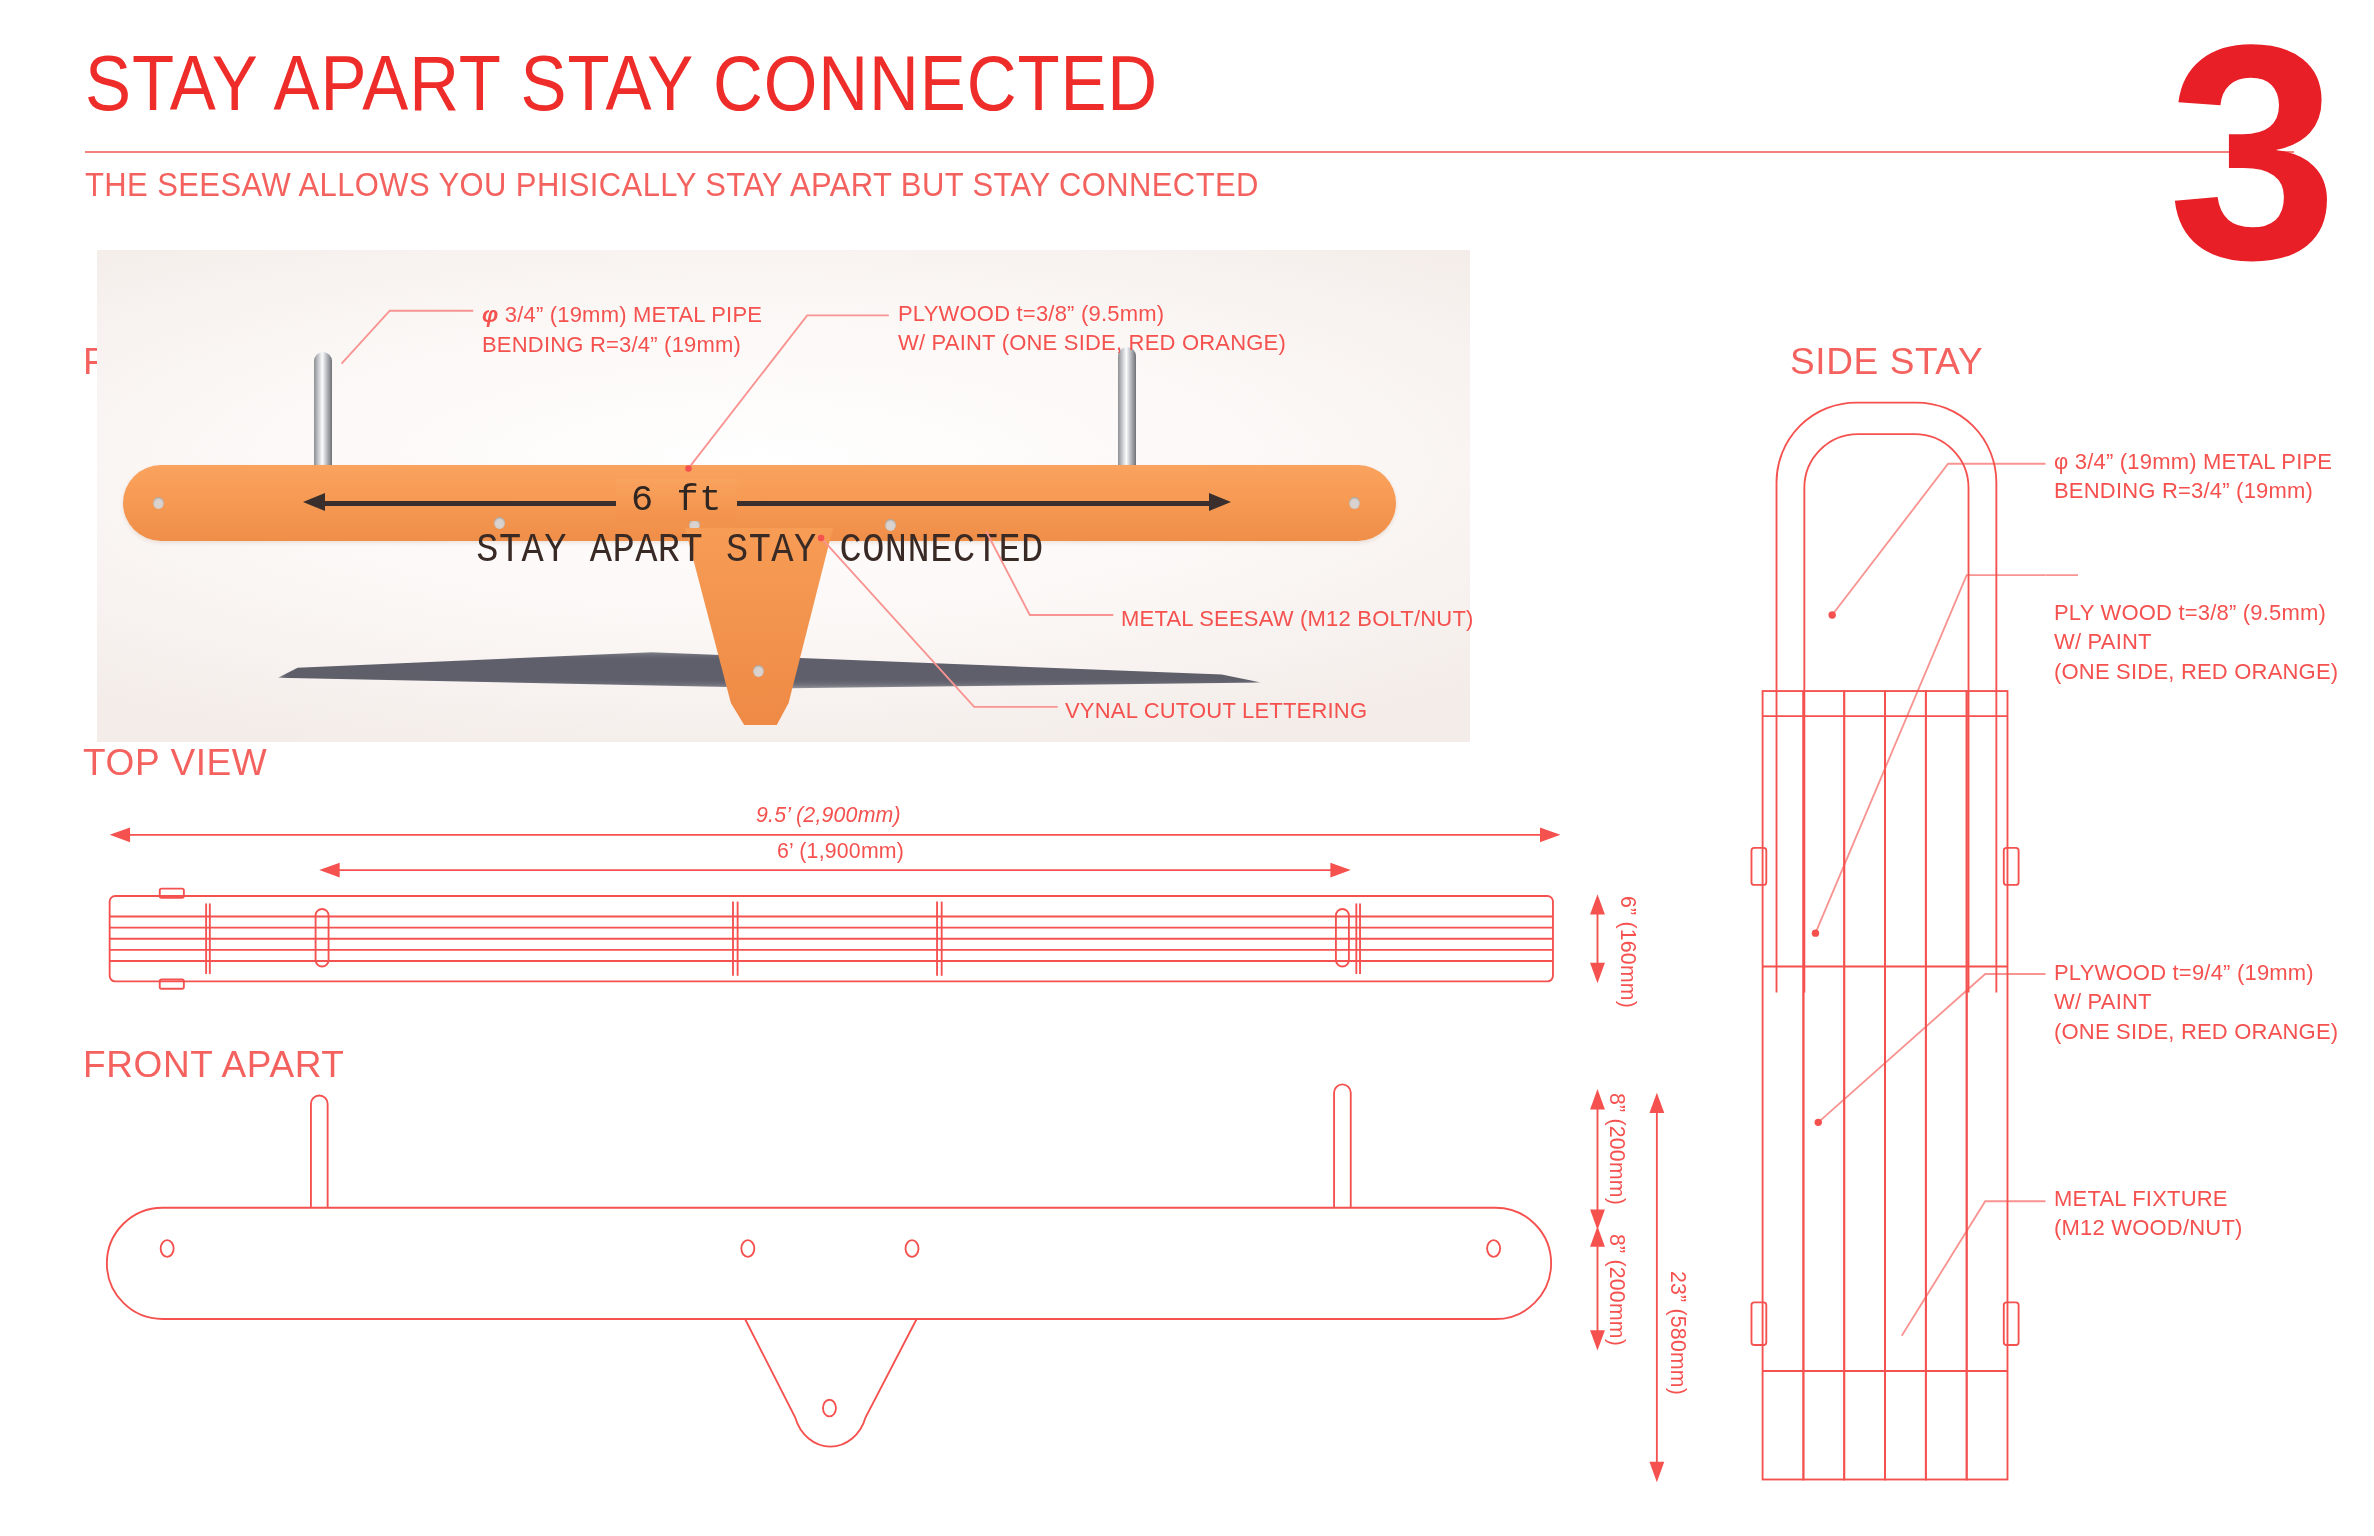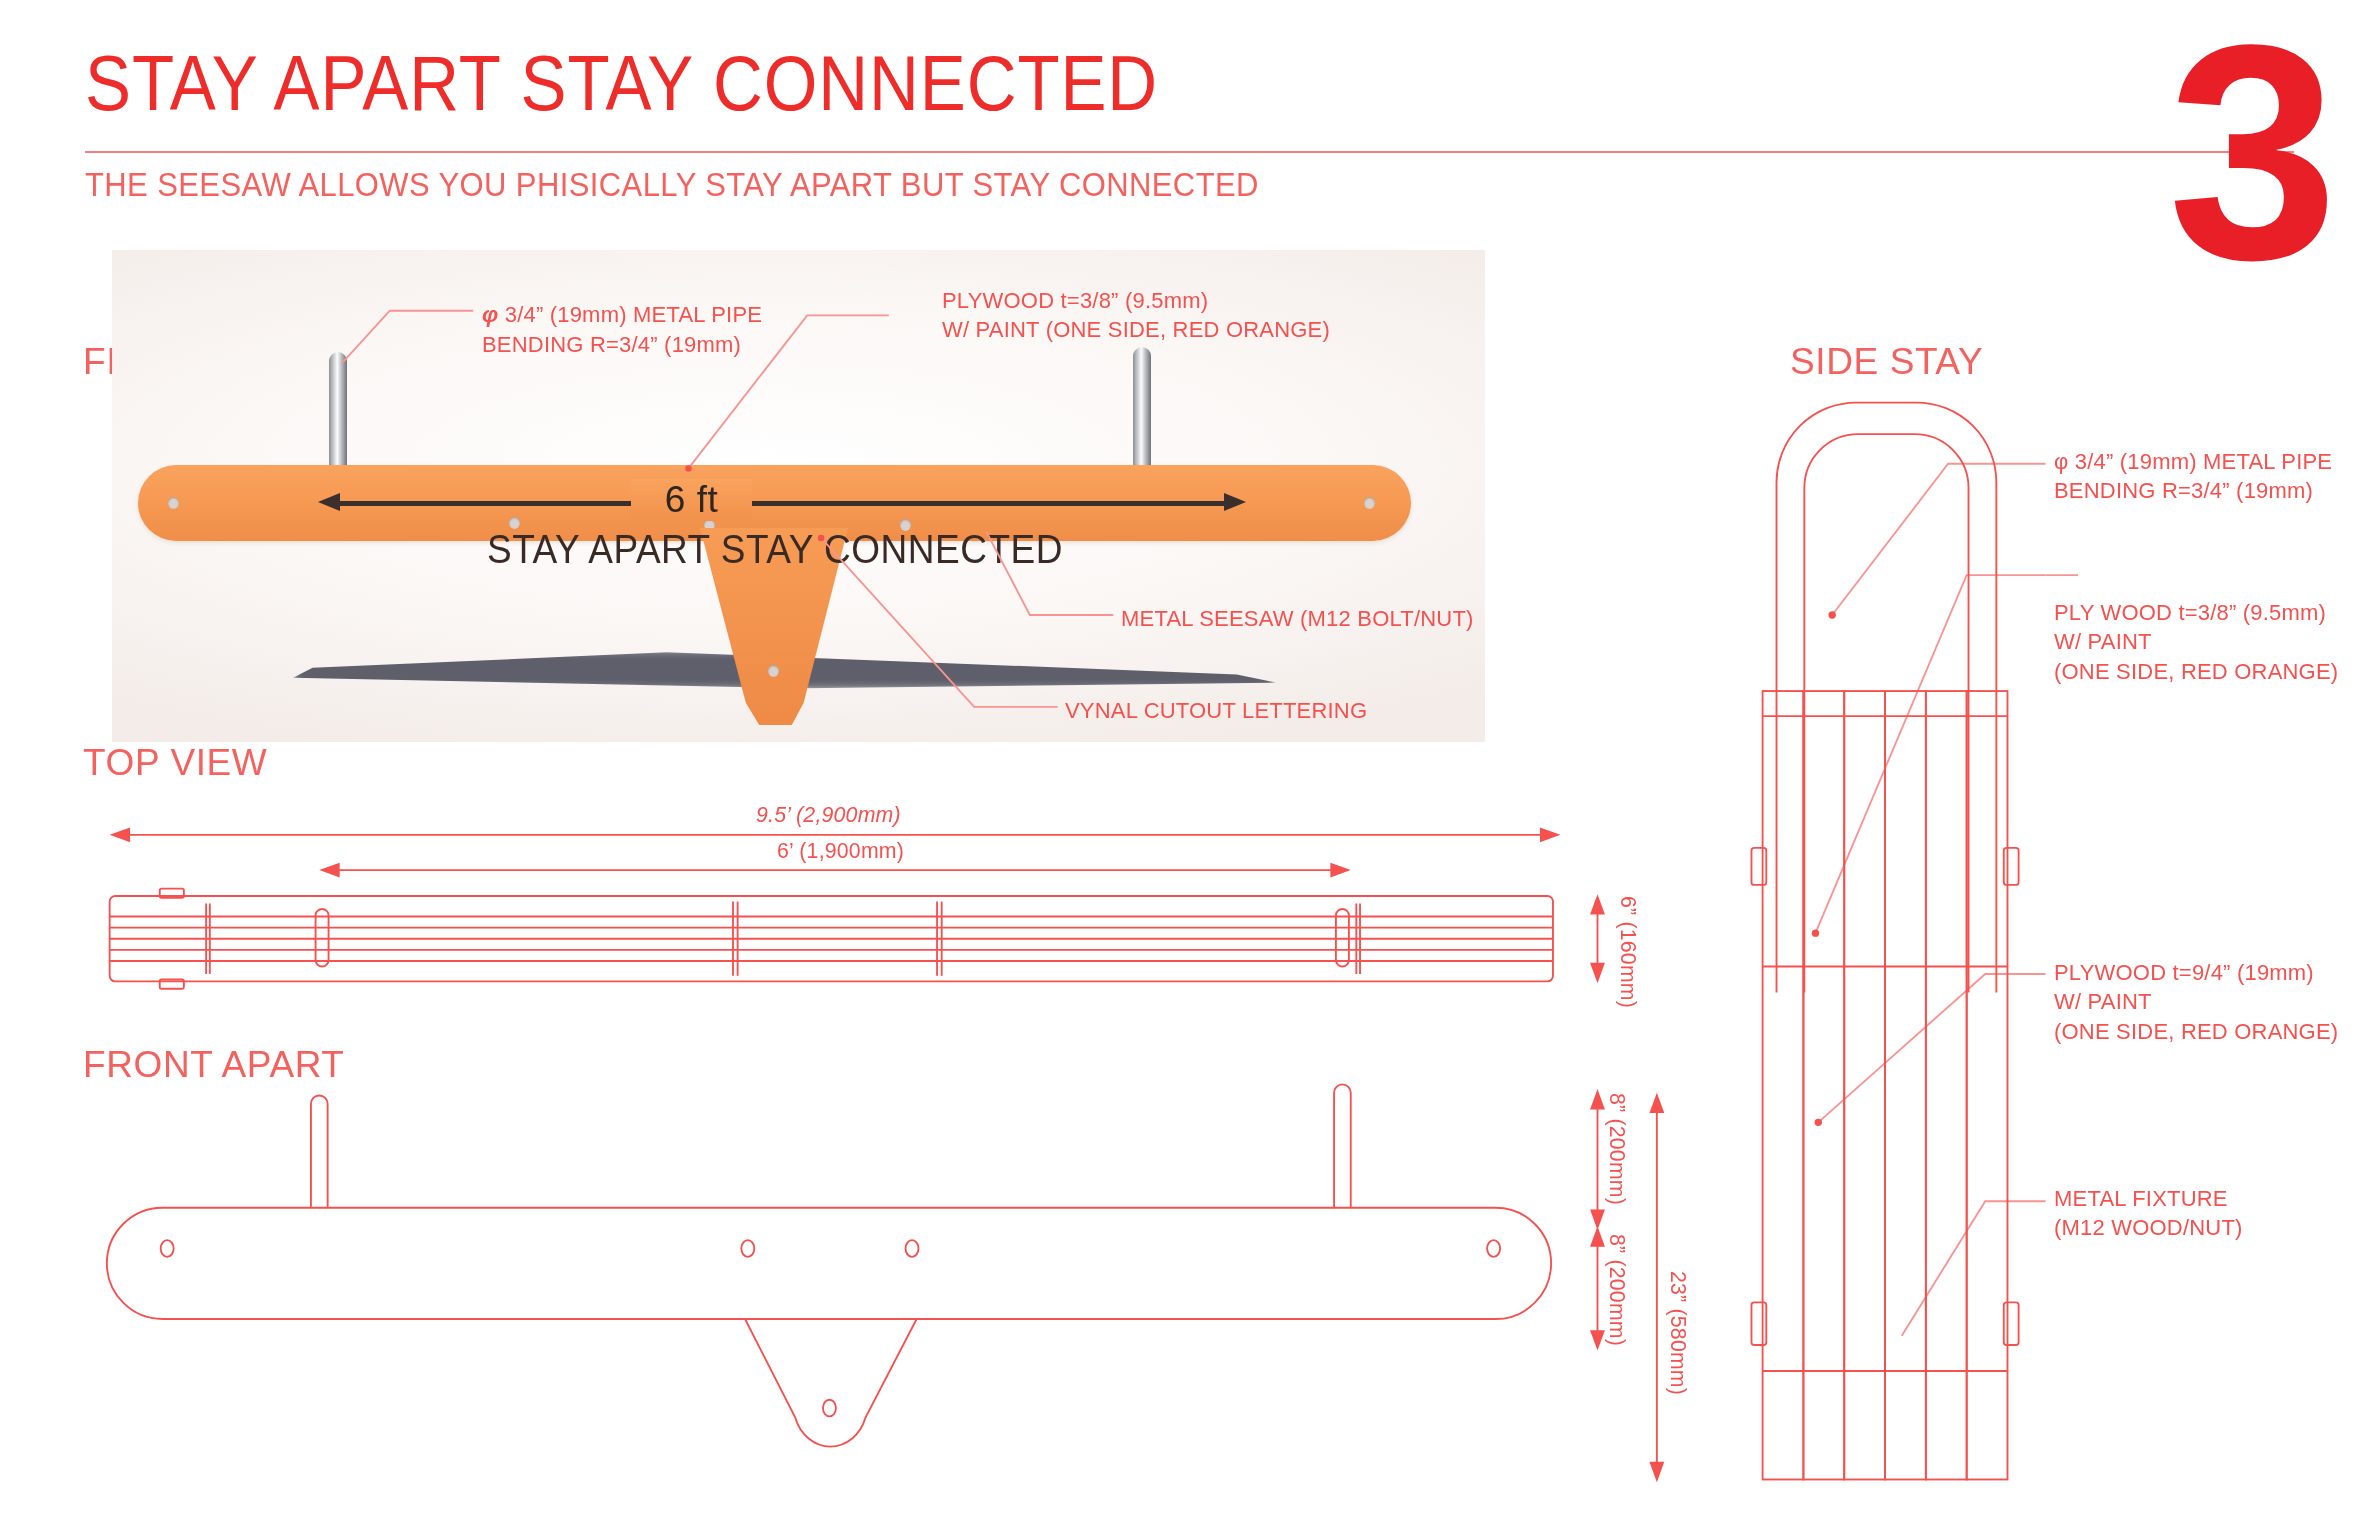--- a/index.html
+++ b/index.html
@@ -49,23 +49,24 @@
   .anno {
     position: absolute; color: #f4514f; font-size: 22px; line-height: 1.34;
     font-weight: 400; white-space: nowrap; letter-spacing: 0.2px;
   }
   .anno.strong-phi b { font-weight: 700; font-style: italic; font-size: 23px; }
   svg.leaders { position: absolute; left: 0; top: 0; width: 2375px; height: 1537px;
                 pointer-events: none; overflow: visible; }
 
   
   #finish-photo {
-    position: absolute; left: 112px; top: 250px; width: 1373px; height: 492px;
+    position: absolute; left: 97px; top: 250px; width: 1373px; height: 492px;
     background:
       radial-gradient(ellipse 78% 62% at 48% 44%, #ffffff 0%, #fbf7f5 55%, #f3ece9 100%);
+    font-family: Liberation Mono, monospace;
   }
   .pipe {
     position: absolute; width: 17.6px; border-radius: 9.3px 9.3px 0 0;
     background: linear-gradient(to right,#8e8f93 0%,#cfd2d6 28%,#fbfcfd 46%,#b9bcc1 70%,#6f7176 100%);
   }
   .pipe-l { left: 217px; top: 102px; height: 116px; }
   .pipe-r { left: 1021px; top: 97px; height: 121px; }
 
   #beam {
     position: absolute; left: 26px; top: 215px; width: 1273px; height: 76px;
@@ -181,21 +182,21 @@
     <path class="ln-l" d="M 1960 1210 L 2140 1050 L 2205 1050" stroke-width="1.6"></path>
     <circle cx="1960" cy="1210" r="4" fill="#f4514f"></circle>
     <path class="ln-l" d="M 2050 1440 L 2140 1295 L 2205 1295" stroke-width="1.6"></path>
   </svg>
 
   <div class="anno strong-phi" style="left:482px; top:299px;">
     <div><b>φ</b><span></span><span></span><span id="mp1"> 3/4” (19mm) METAL PIPE</span></div>
     <div>BENDING R=3/4” (19mm)</div>
   </div>
 
-  <div class="anno" style="left:898px; top:286px;margin-left:44px;">
+  <div class="anno" style="left:898px; top:299px;">
     <div>PLYWOOD t=3/8” (9.5mm)</div>
     <div>W/ PAINT (ONE SIDE, RED ORANGE)</div>
   </div>
 
   <div class="anno" style="left:1121px; top:604px;">METAL SEESAW (M12 BOLT/NUT)</div>
 
   <div class="anno" style="left:1065px; top:696px;text-align:right;">VYNAL CUTOUT LETTERING</div>
 
   <div class="anno" style="left:2054px; top:447px;">
     <div>φ 3/4” (19mm) METAL PIPE</div>

